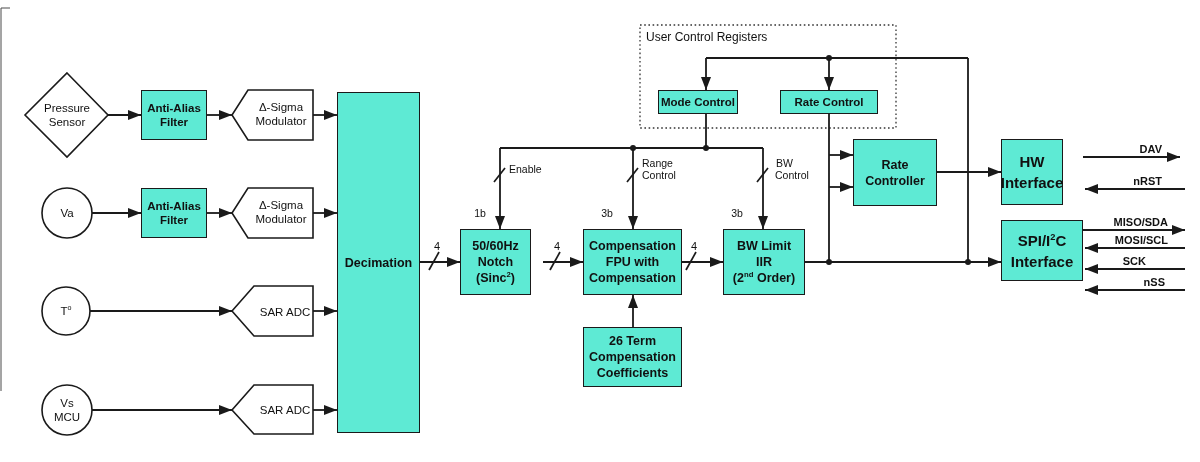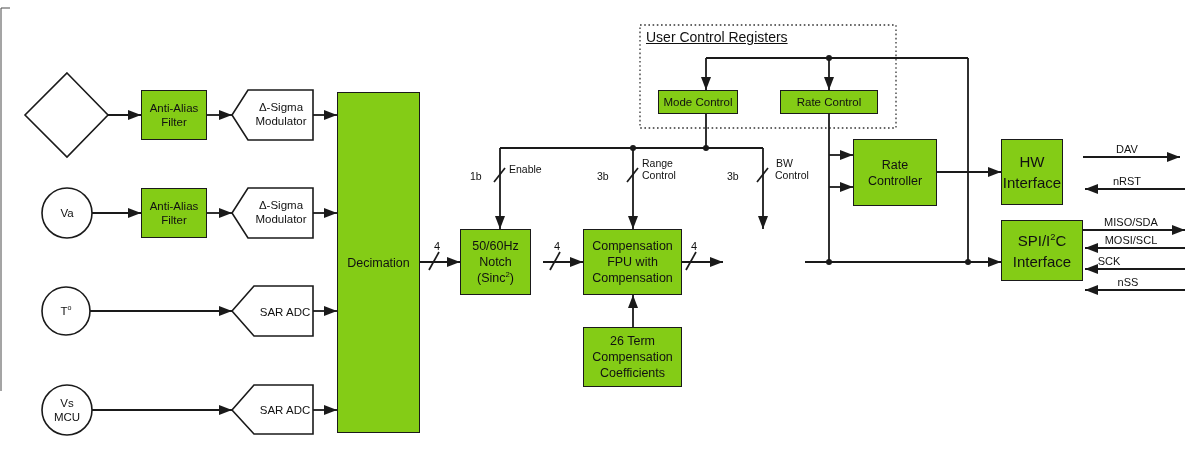--- a/index.html
+++ b/index.html
@@ -4,33 +4,33 @@
 <style>
   html,body { margin:0; padding:0; background:#fff; }
   #stage {
     position:relative; width:1200px; height:462px; background:#ffffff;
     font-family:"Liberation Sans","DejaVu Sans",sans-serif; color:#111;
     overflow:hidden;
   }
   #wires { position:absolute; left:0; top:0; width:1200px; height:462px; }
   .box {
     position:absolute; box-sizing:border-box; border:1.6px solid #1a1a1a;
-    background:#84cc16; display:flex; flex-direction:column; align-items:center;
-    justify-content:center; text-align:center; font-size:12.5px; line-height:16px;
+    background:#5eead4; display:flex; flex-direction:column; align-items:center;
+    justify-content:center; text-align:center; font-size:12.5px; line-height:16px;font-weight:bold;
   }
   .box.small { font-size:11.5px; line-height:14px; }
   .box.big   { font-size:15px;  line-height:21px; }
   .shape-label {
     position:absolute; text-align:center; font-size:11.5px; line-height:14px;
   }
   .lbl { position:absolute; font-size:10.5px; line-height:12px; white-space:nowrap; }
-  .lbl.r { text-align:left; }
-  .pin { position:absolute; font-size:11px; line-height:13px; text-align:center; white-space:nowrap; }
+  .lbl.r { text-align:center;margin-top:37px; }
+  .pin { position:absolute; font-size:11px; line-height:13px; text-align:right; white-space:nowrap;font-weight:bold; }
   .buswidth { position:absolute; font-size:11px; line-height:12px; text-align:center; }
-  .ucr-title { position:absolute; font-size:14px; line-height:13px; white-space:nowrap;text-decoration:underline; }
+  .ucr-title { position:absolute; font-size:12px; line-height:13px; white-space:nowrap; }
   sup.sp { font-size:0.62em; vertical-align:super; line-height:0; }
 </style>
 </head>
 <body>
 
 <div id="stage">
 
   <svg id="wires" viewBox="0 0 1200 462" xmlns="http://www.w3.org/2000/svg">
     <defs>
       <marker id="ah" markerUnits="userSpaceOnUse" markerWidth="15" markerHeight="12" refX="13" refY="5" orient="auto">
@@ -101,20 +101,24 @@
     <line x1="627" y1="182" x2="638" y2="168" stroke="#1a1a1a" stroke-width="1.7"></line>
     <line x1="757" y1="182" x2="768" y2="168" stroke="#1a1a1a" stroke-width="1.7"></line>
 
     <circle cx="633" cy="148" r="3" fill="#1a1a1a"></circle>
     <circle cx="706" cy="148" r="3" fill="#1a1a1a"></circle>
     <circle cx="829" cy="58" r="3" fill="#1a1a1a"></circle>
     <circle cx="829" cy="262" r="3" fill="#1a1a1a"></circle>
     <circle cx="968" cy="262" r="3" fill="#1a1a1a"></circle>
   </svg>
 
+  <div class="shape-label" style="left:22px;top:101px;width:90px">
+    <div>Pressure</div>
+    <div>Sensor</div>
+  </div>
   <div class="shape-label" style="left:37px;top:206px;width:60px">
     <div>Va</div>
   </div>
   <div class="shape-label" style="left:36px;top:304px;width:60px">
     <div><span>T</span><sup class="sp">o</sup></div>
   </div>
   <div class="shape-label" style="left:37px;top:396px;width:60px">
     <div>Vs</div>
     <div>MCU</div>
   </div>
@@ -146,20 +150,25 @@
   </div>
   <div class="box" style="left:460px;top:229px;width:71px;height:66px">
     <div>50/60Hz</div>
     <div>Notch</div>
     <div><span>(Sinc</span><sup class="sp">2</sup><span>)</span></div>
   </div>
   <div class="box" style="left:583px;top:229px;width:99px;height:66px">
     <div>Compensation</div>
     <div>FPU with</div>
     <div>Compensation</div>
+  </div>
+  <div class="box" style="left:723px;top:229px;width:82px;height:66px">
+    <div>BW Limit</div>
+    <div>IIR</div>
+    <div><span>(2</span><sup class="sp">nd</sup><span> Order)</span></div>
   </div>
   <div class="box" style="left:583px;top:327px;width:99px;height:60px">
     <div>26 Term</div>
     <div>Compensation</div>
     <div>Coefficients</div>
   </div>
 
   <div class="ucr-title" style="left:646px;top:31px">User Control Registers</div>
   <div class="box small" style="left:658px;top:90px;width:80px;height:24px">
     <div>Mode Control</div>

